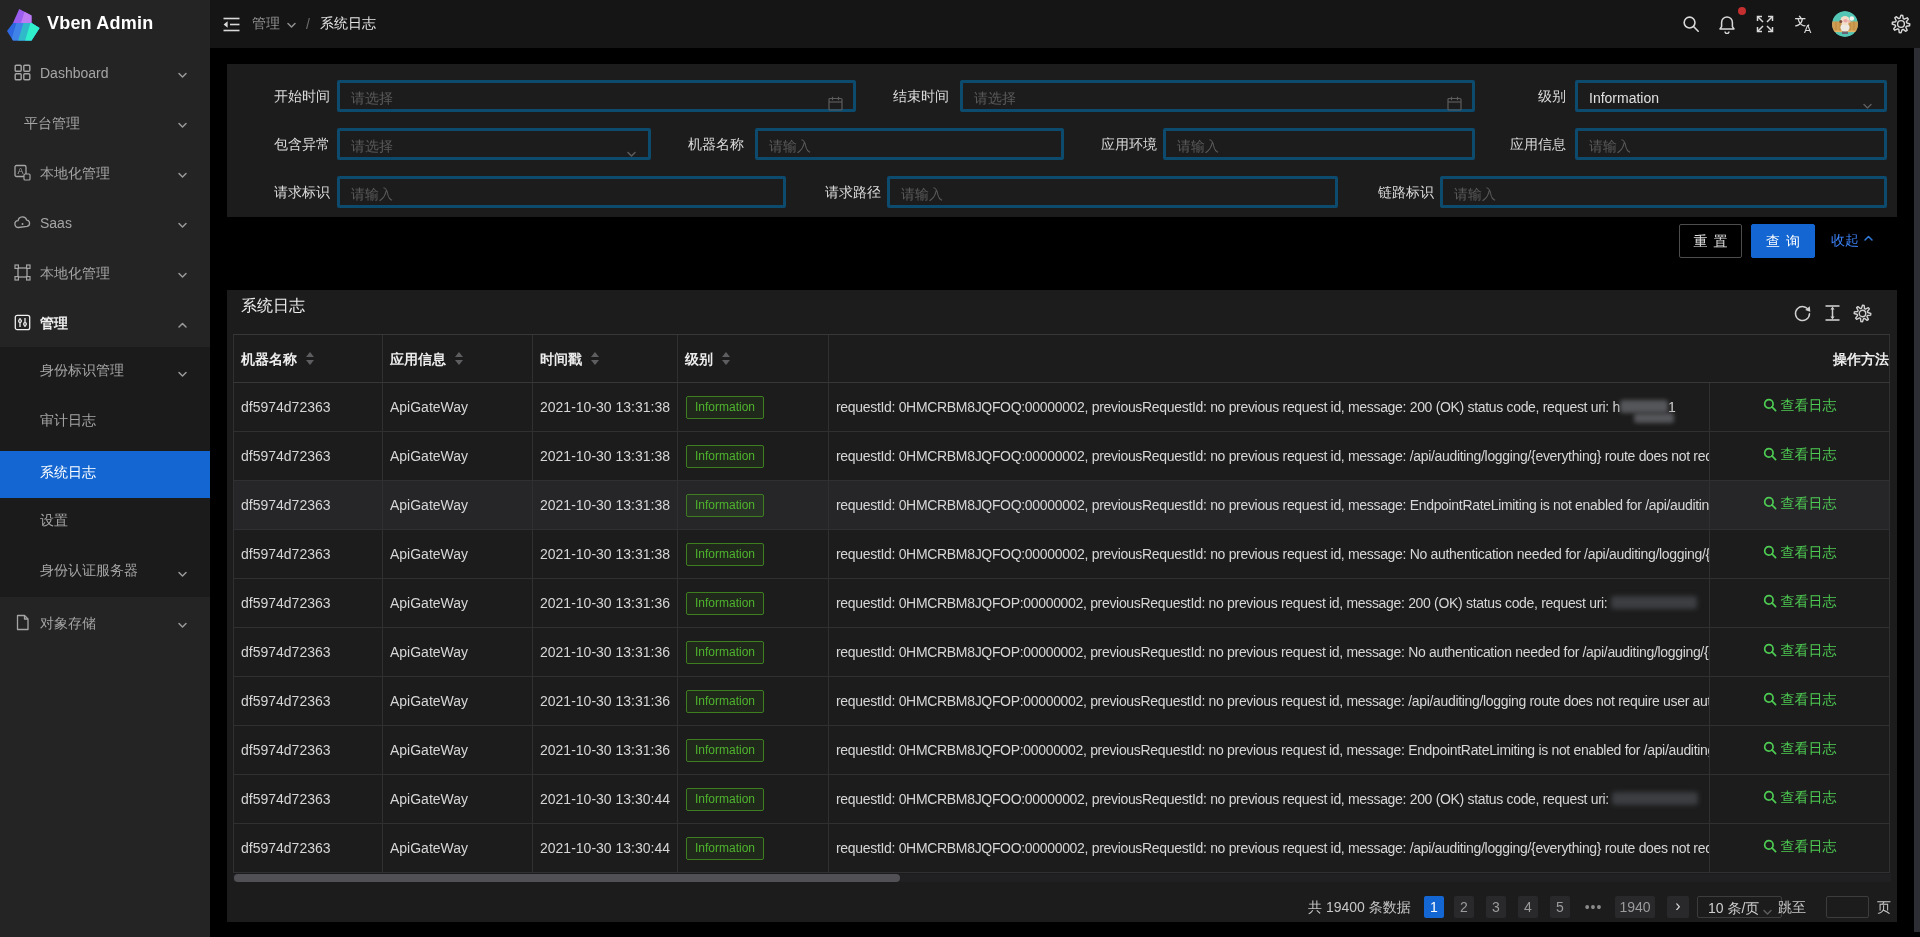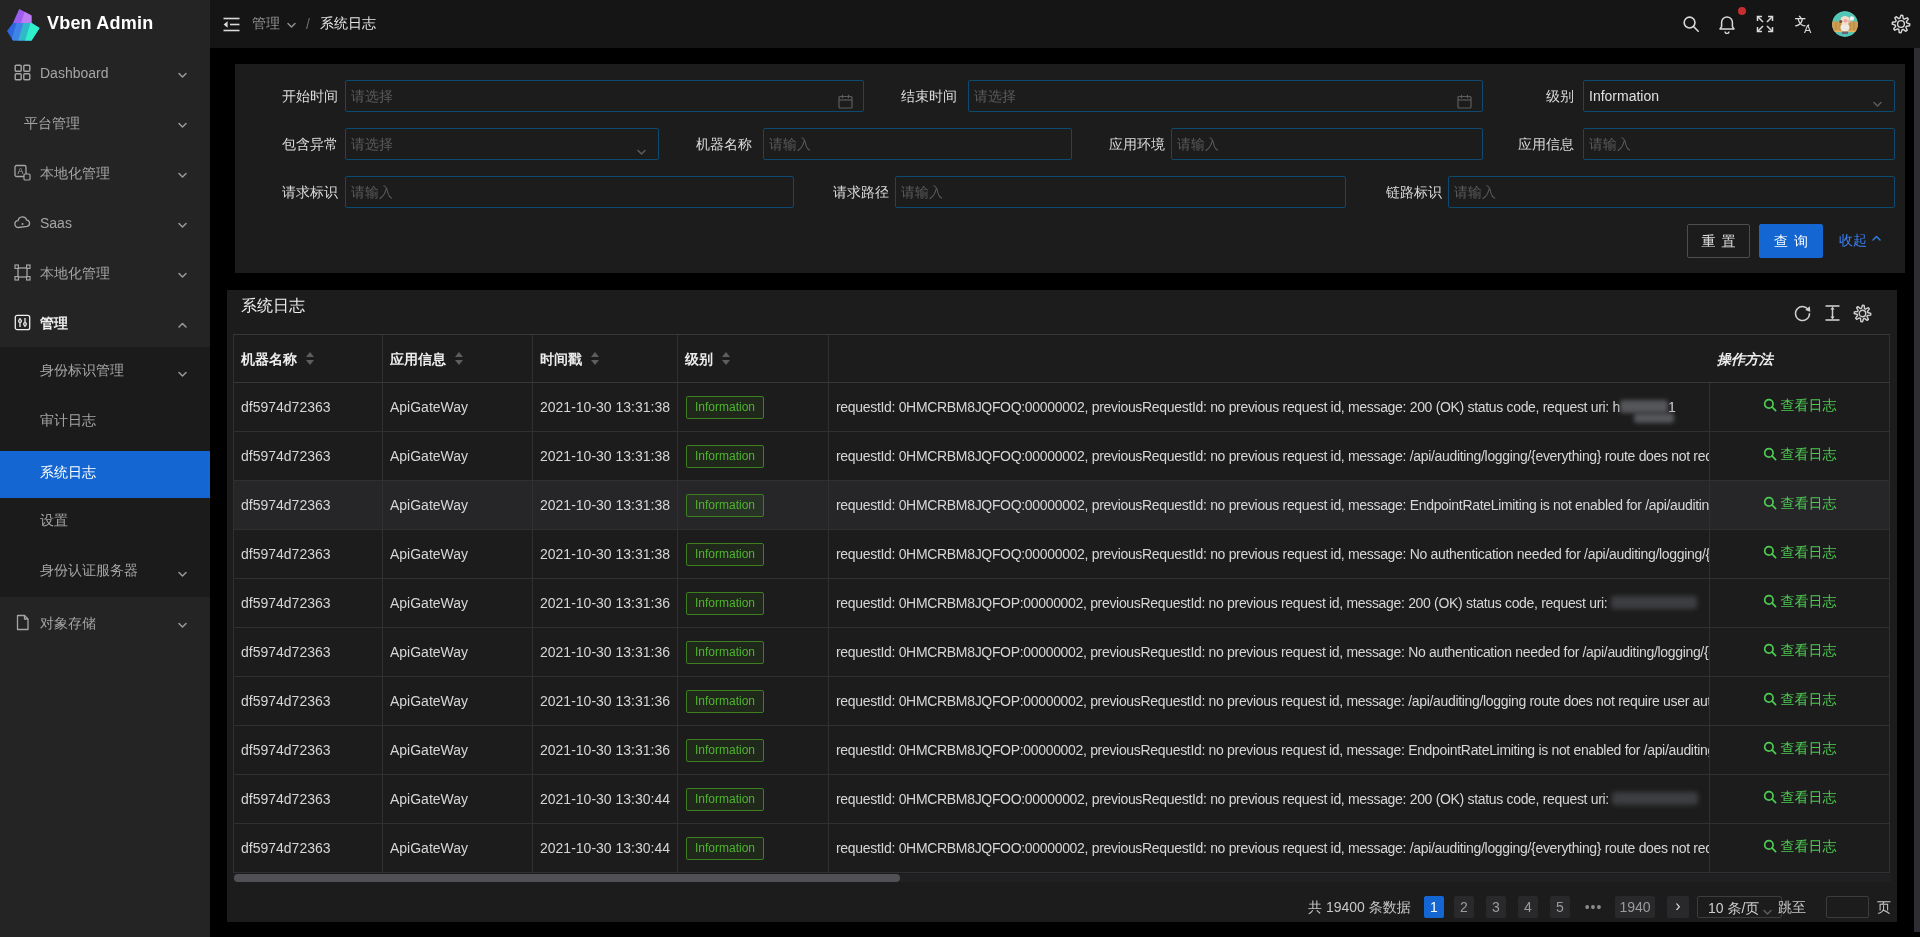--- a/index.html
+++ b/index.html
@@ -19,26 +19,26 @@
 .smi .txt{position:absolute;left:40px;top:15px;font-size:14px;}
 .smi.act{background:#1467d2;color:#fff;top:451px;height:47px;}
 .smi.act .txt{top:13px;}
 
 #header{position:absolute;left:210px;top:0;width:1710px;height:48px;background:#151515;}
 .hic{position:absolute;top:0;height:48px;display:flex;align-items:center;justify-content:center;color:#d9d9d9;}
 #crumb{position:absolute;left:42px;top:0;height:48px;display:flex;align-items:center;font-size:14px;color:#8f8f8f;}
 #crumb .cur{color:#e3e3e3;}
 
 .panel{position:absolute;left:227px;width:1670px;background:#1c1c1c;}
-#p1{top:64px;height:209px;margin-left:8px;}
+#p1{top:64px;height:153px;}
 #p2{top:290px;height:632px;}
 
 .lbl{position:absolute;height:32px;line-height:32px;color:#dcdcdc;font-size:14px;text-align:right;}
-.inp{position:absolute;height:32px;border:1px solid #0c4a6e;border-radius:2px;background:#1c1c1c;
-  line-height:30px;color:#5a5a5a;font-size:14px;padding-left:5px;}
+.inp{position:absolute;height:32px;border:3px solid #0c4a6e;border-radius:2px;background:#1c1c1c;
+  line-height:30px;color:#5a5a5a;font-size:14px;padding-left:11px;}
 .inp .ph{color:#5a5a5a;}
 .inp .val{color:#e0e0e0;}
 .btn{position:absolute;height:34px;border-radius:2px;font-size:14px;text-align:center;line-height:32px;}
 #btnreset{left:1452px;top:160px;width:63px;border:1px solid #4d4d4d;color:#e0e0e0;letter-spacing:6px;padding-left:6px;}
 #btnquery{left:1524px;top:160px;width:64px;background:#1467d2;border:1px solid #1467d2;color:#fff;line-height:33px;letter-spacing:6px;padding-left:6px;}
 #collapse{position:absolute;left:1604px;top:167px;color:#3b82f6;font-size:14px;}
 
 #ptitle{position:absolute;left:14px;top:6px;font-size:16px;color:#ededed;}
 .tbicon{position:absolute;top:14px;color:#cfcfcf;}
 
@@ -341,21 +341,21 @@
 <div class="cell hcell" style="left:150px;width:150px;">
           <span class="in">应用信息<span class="carets"><i class="u"></i><i class="d"></i></span></span>
         </div>
 <div class="cell hcell" style="left:300px;width:145px;">
           <span class="in">时间戳<span class="carets"><i class="u"></i><i class="d"></i></span></span>
         </div>
 <div class="cell hcell" style="left:445px;width:151px;">
           <span class="in">级别<span class="carets"><i class="u"></i><i class="d"></i></span></span>
         </div>
 <div class="cell hcell" style="left:1477px;width:180px;">
-          <span class="in" style="left:7px;width:100%;text-align:left;font-style:italic;">操作方法</span>
+          <span class="in" style="left:0;width:100%;text-align:right;">操作方法</span>
         </div>
 </div>
 <div class="trow" style="top:49px;">
 <div class="cell first" style="left:0px;width:150px;">
           <span class="in ct">df5974d72363</span>
         </div>
 <div class="cell" style="left:150px;width:150px;">
           <span class="in ct">ApiGateWay</span>
         </div>
 <div class="cell" style="left:300px;width:145px;">

